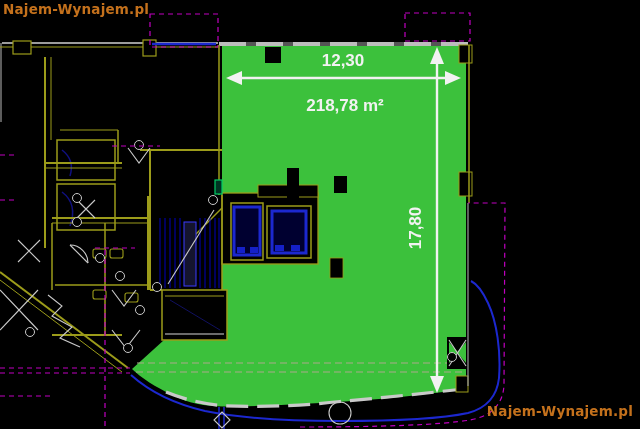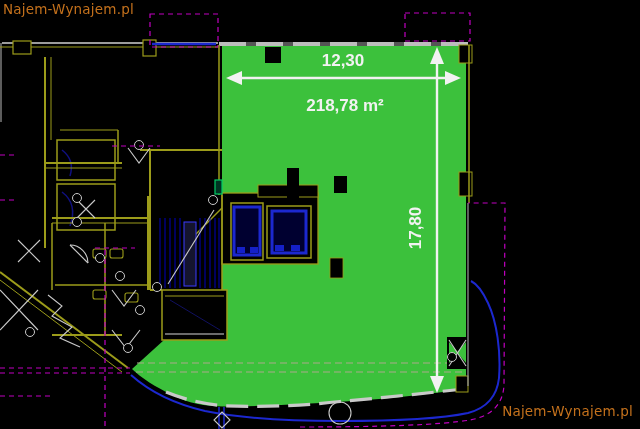--- a/index.html
+++ b/index.html
@@ -1,21 +1,21 @@
 <!DOCTYPE html>
 <html><head>
 <meta charset="utf-8">
 <style>
   html,body{margin:0;padding:0;background:#000;}
   #stage{
     position:relative;width:640px;height:429px;background:#000;overflow:hidden;
     font-family:"DejaVu Sans","Liberation Sans",sans-serif;
   }
   .watermark{
-    position:absolute;color:#c4711c;font-size:13.5px;font-weight:normal;
+    position:absolute;color:#c4711c;font-size:13.5px;font-weight:bold;
     letter-spacing:.2px;white-space:nowrap;
   }
   .wm-tl{left:3px;top:1px;}
   .wm-br{right:7px;top:403px;}
   svg text.dim{
     font-family:"Liberation Sans","DejaVu Sans",sans-serif;
     font-weight:bold;font-size:17px;fill:#f2f2f2;
   }
   
   .w1{stroke:#9c9c1a;stroke-width:1;fill:none}

